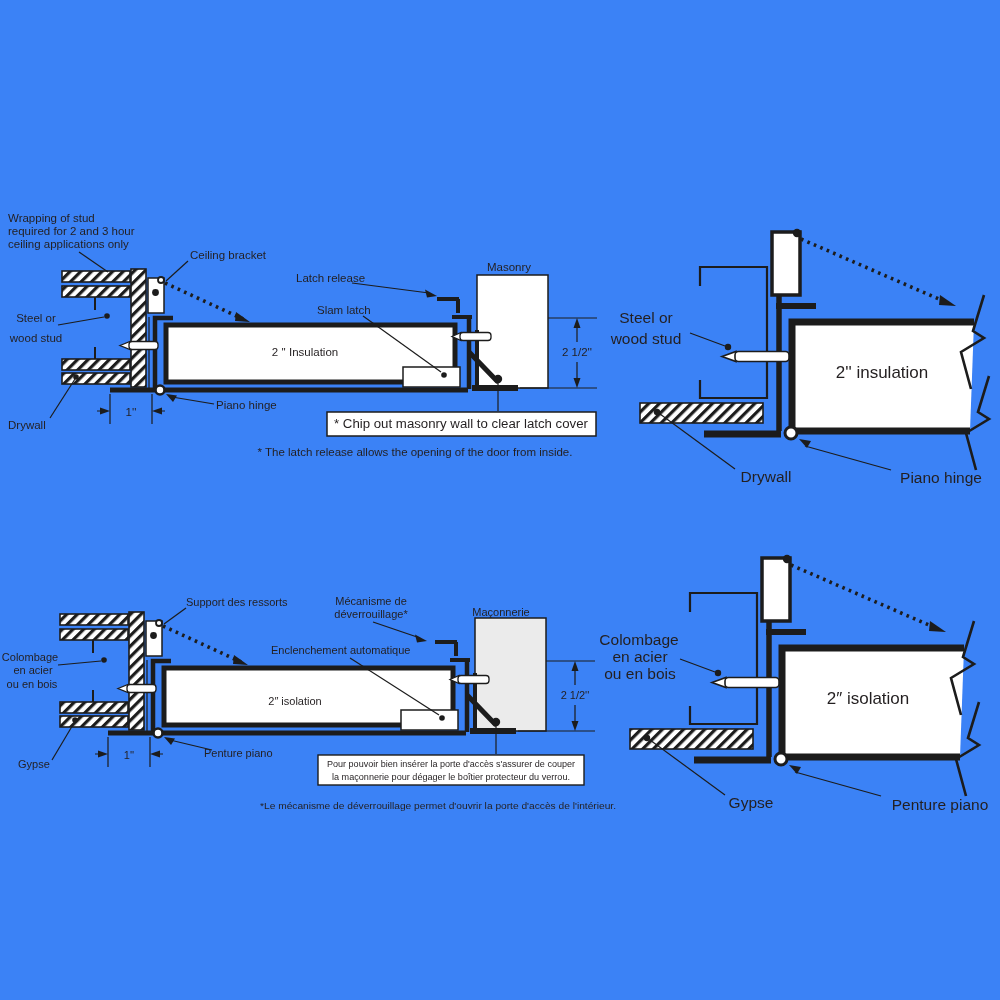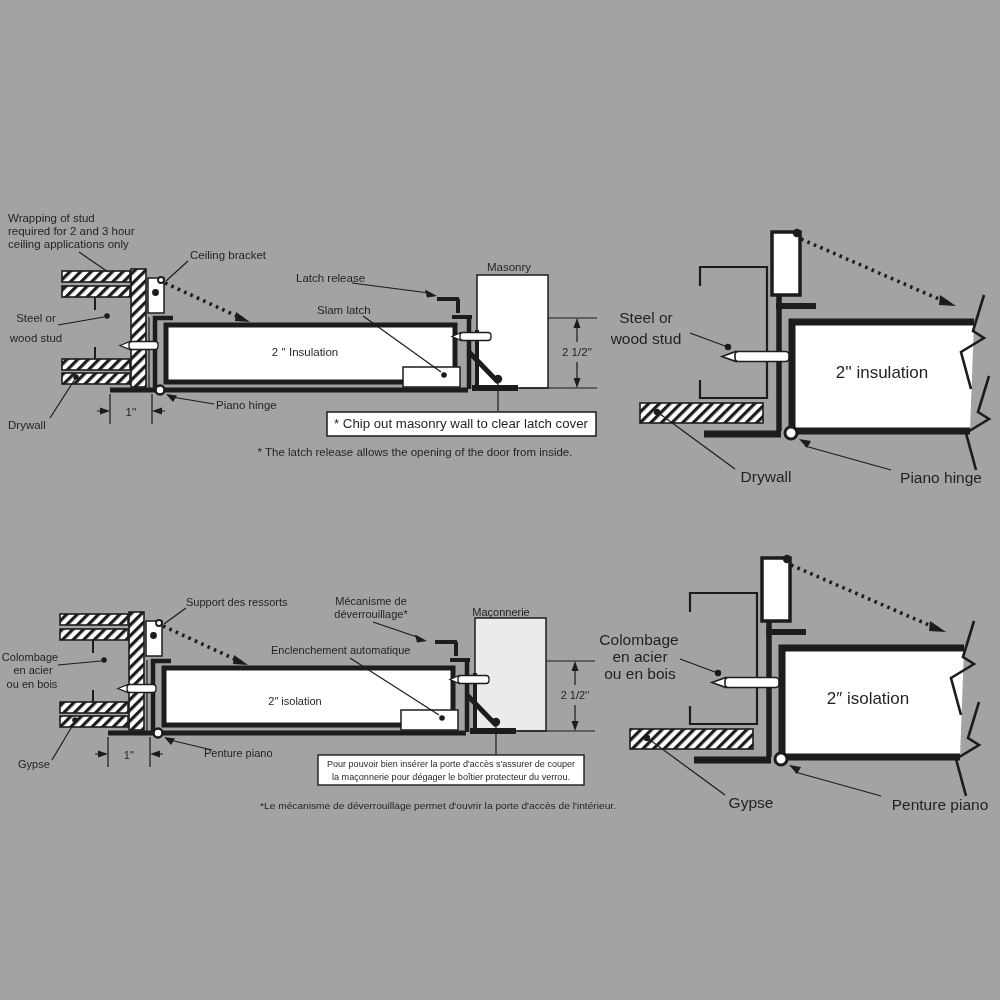--- a/index.html
+++ b/index.html
@@ -1,16 +1,16 @@
 <!DOCTYPE html>
 <html><head>
 <meta charset="utf-8">
 <style>
   html,body{margin:0;padding:0;background:#fff;}
-  .canvas{position:relative;width:1000px;height:1000px;background:#a3a3a3;overflow:hidden;
+  .canvas{position:relative;width:1000px;height:1000px;background:#3b82f6;overflow:hidden;
           font-family:"Liberation Sans",sans-serif;}
   svg{display:block;}
   svg text{fill:#231f20;font-family:"Liberation Sans",sans-serif;}
   .mid{text-anchor:middle;}
   .f11{font-size:11.5px;}
   .f12{font-size:12px;}
   .f10{font-size:11px;}
   .f9{font-size:9.5px;}
   .f15{font-size:15.5px;}
   .f17{font-size:17px;}

